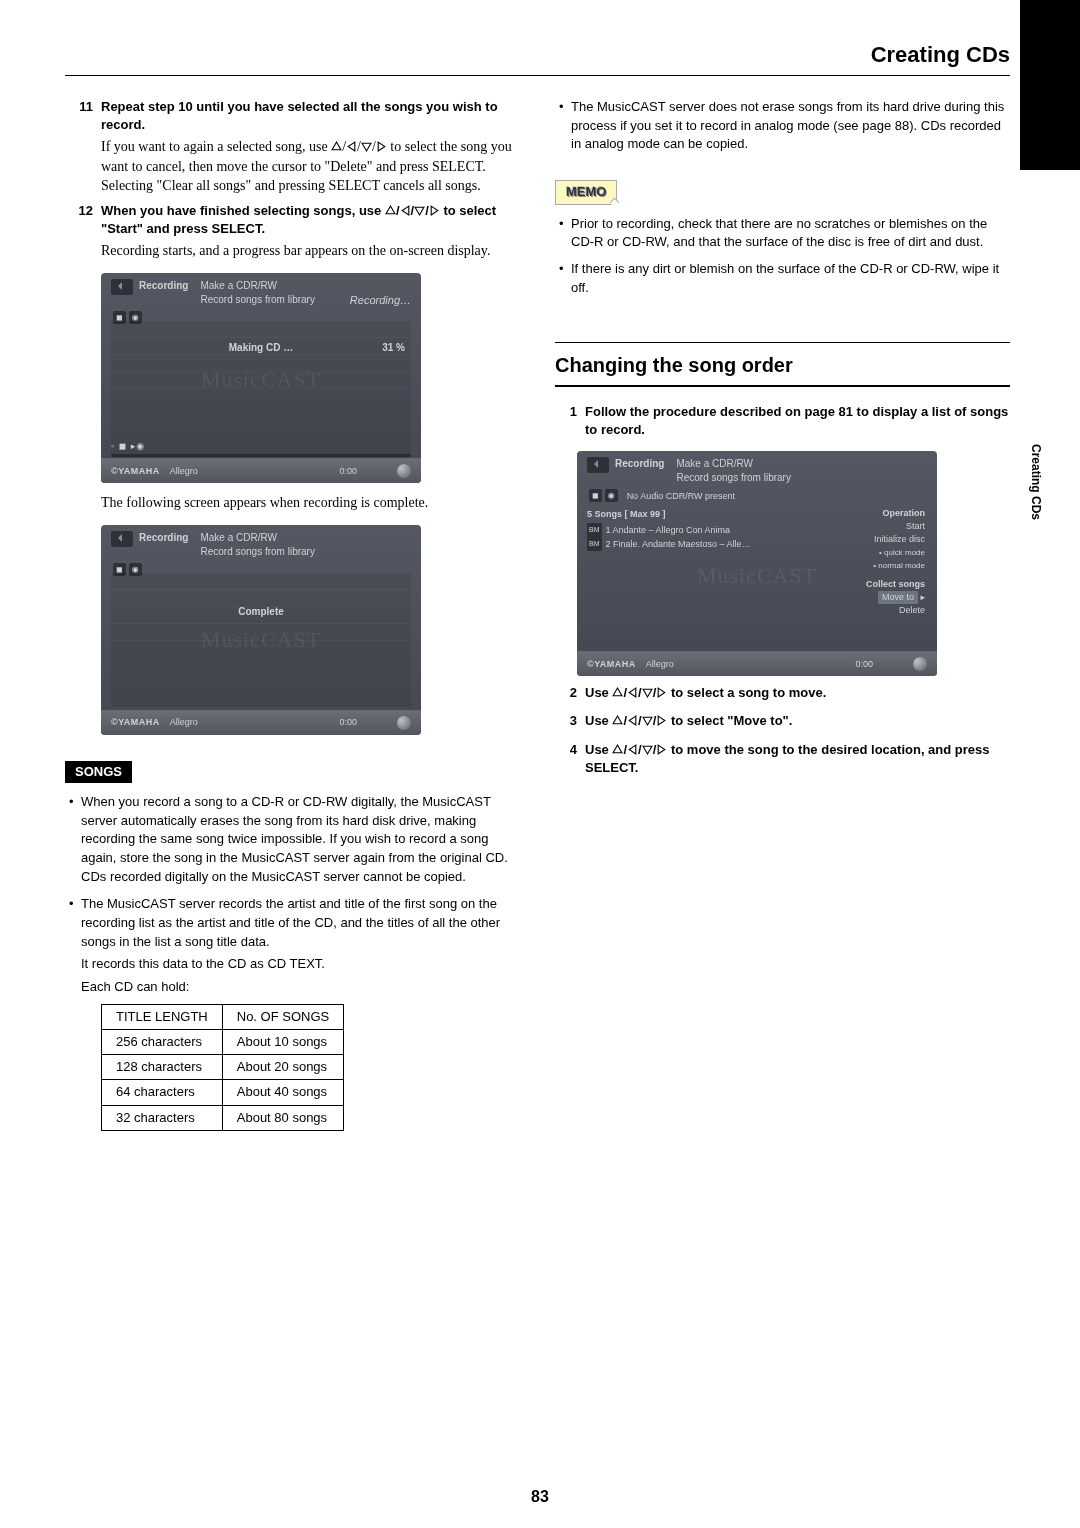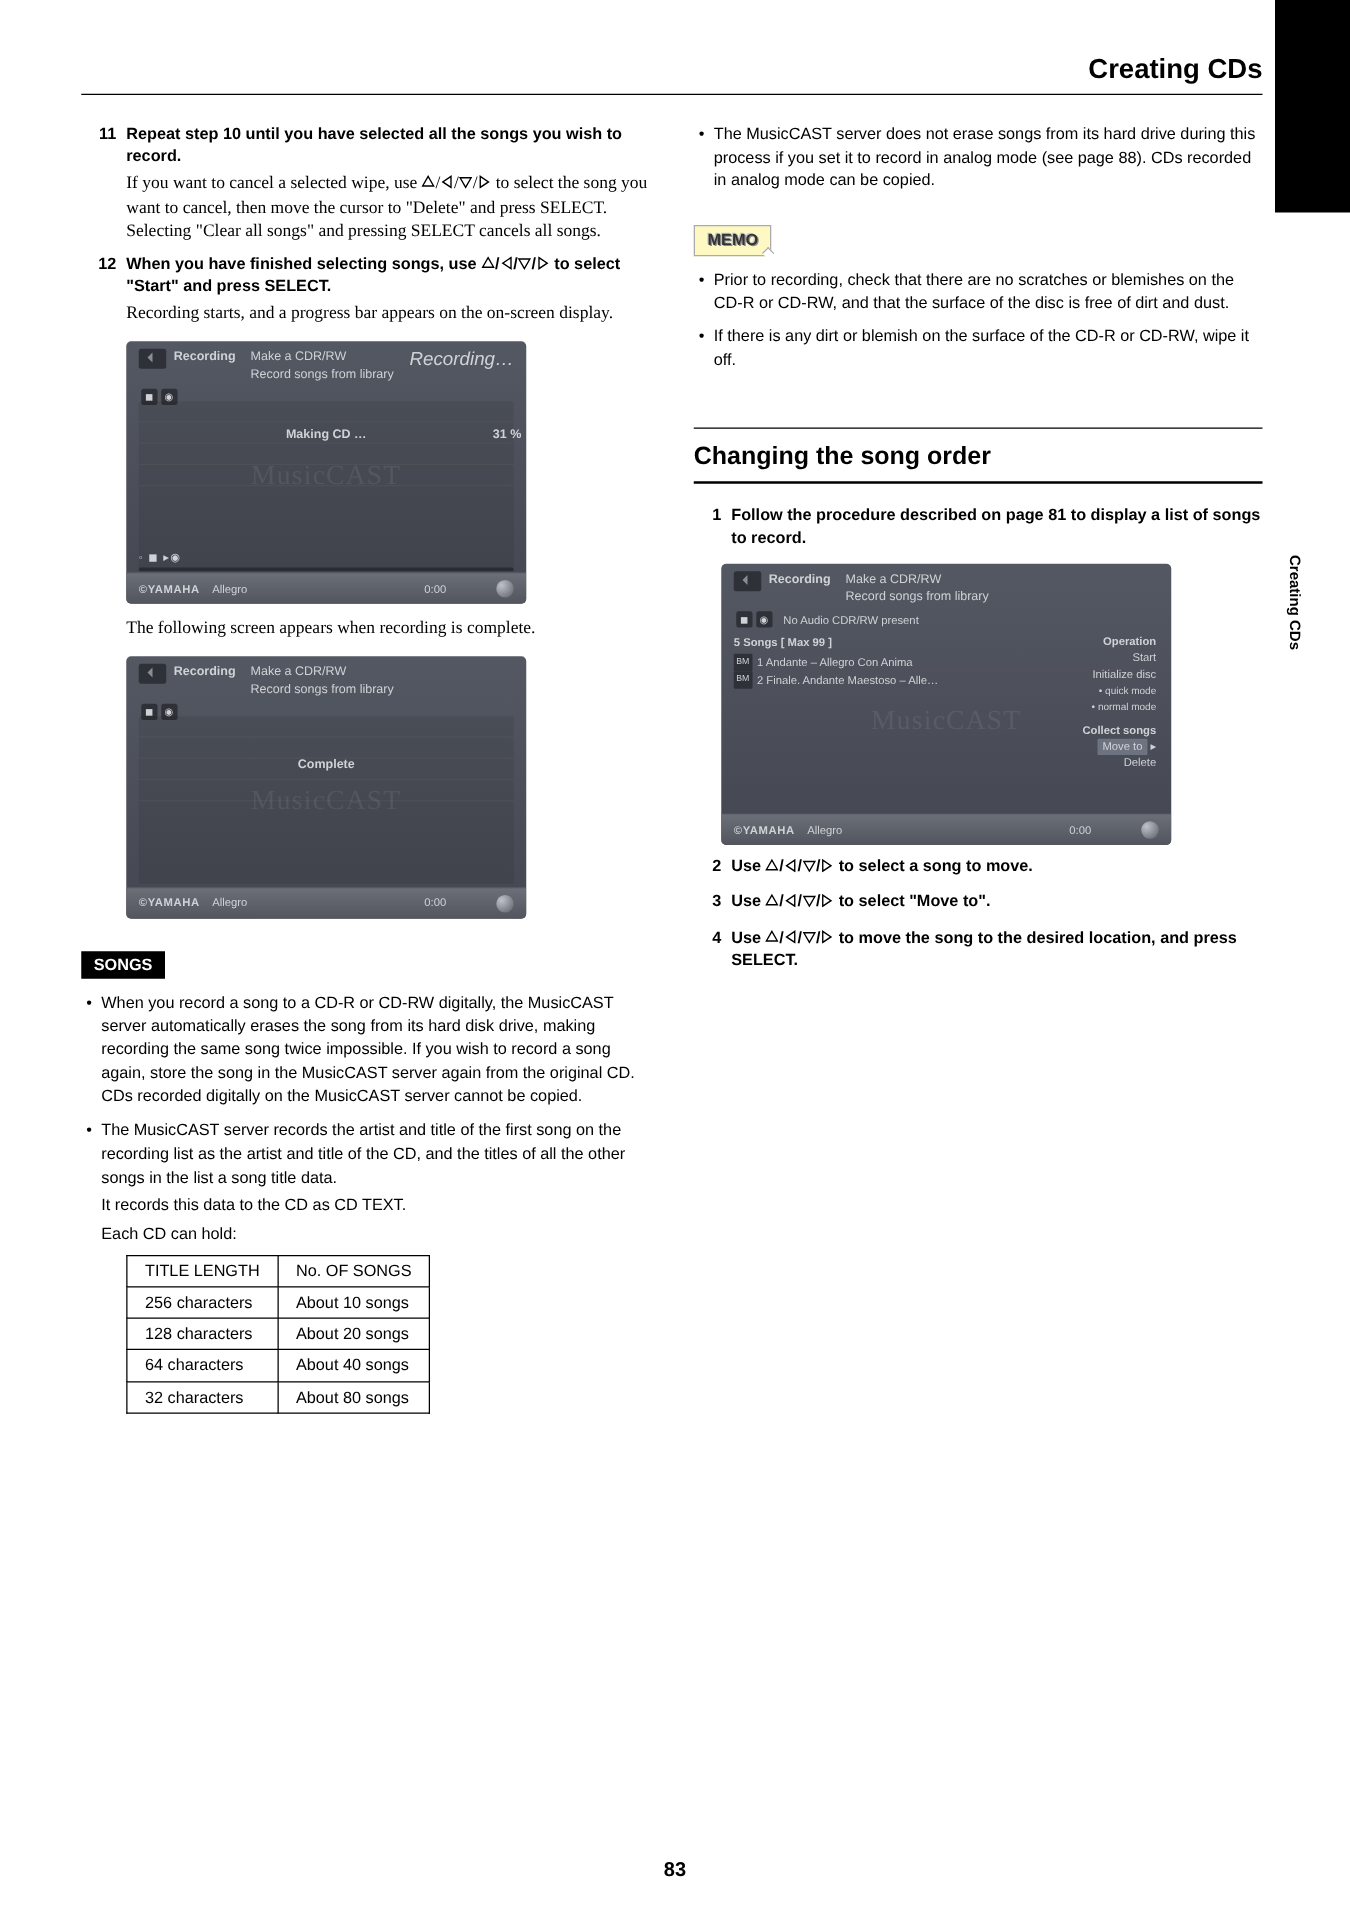--- a/index.html
+++ b/index.html
@@ -98,23 +98,23 @@
     content:"";
     position:absolute;
     left:3px; top:3px;
     border:4px solid transparent;
     border-right-color:#8a8d94;
   }
   .ss-title-block .line1 { font-weight: bold; }
   .ss-rec {
     position: absolute;
     right: 10px;
-    top: 4px;
+    top: 20px;
     font-style: italic;
-    font-size: 15px;
+    font-size: 11px;
   }
   .ss-chip-row {
     padding-left: 12px;
     margin-top: 2px;
     display:flex;
     gap:3px;
     align-items:center;
   }
   .ss-chip {
     background:#2f3138;
@@ -131,21 +131,21 @@
   .ss-body-rows .row {
     height:16px;
     border-bottom:1px solid rgba(255,255,255,0.04);
   }
   .ss-center {
     position:absolute;
     left:0; right:0;
     text-align:center;
   }
   .ss-making { top: 68px; font-weight:bold; }
-  .ss-pct { position:absolute; right:4px; top:68px; font-weight:bold; font-size:10px;}
+  .ss-pct { position:absolute; right:16px; top:68px; font-weight:bold; font-size:10px;}
   .ss-brand {
     position:absolute;
     left:0; right:0;
     top:92px;
     text-align:center;
     font-size:22px;
     font-family: Georgia, serif;
     color: rgba(255,255,255,0.08);
     letter-spacing:1px;
   }
@@ -342,21 +342,21 @@
 
   <div class="columns">
 
     <div class="col">
 
       <div class="step">
         <div class="step-num">11</div>
         <div class="step-body">
           <div class="step-bold">Repeat step 10 until you have selected all the songs you wish to record.</div>
           <div class="step-plain">
-            <span>If you want to cancel a selected wipe, use </span>
+            <span>If you want to again a selected song, use </span>
             <span class="arrow-set">
               <svg viewBox="0 0 10 10">
                   <path d="M5 1 L9 8 L1 8 Z" fill="none" stroke="#000"></path>
                 </svg>/<svg viewBox="0 0 10 10">
                   <path d="M8 1 L2 5 L8 9 Z" fill="none" stroke="#000"></path>
                 </svg>/<svg viewBox="0 0 10 10">
                   <path d="M1 2 L9 2 L5 9 Z" fill="none" stroke="#000"></path>
                 </svg>/<svg viewBox="0 0 10 10">
                   <path d="M2 1 L8 5 L2 9 Z" fill="none" stroke="#000"></path>
                 </svg>

